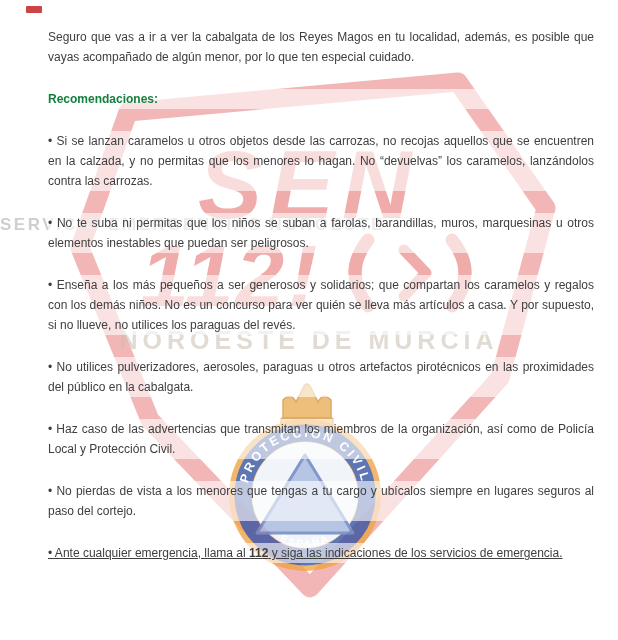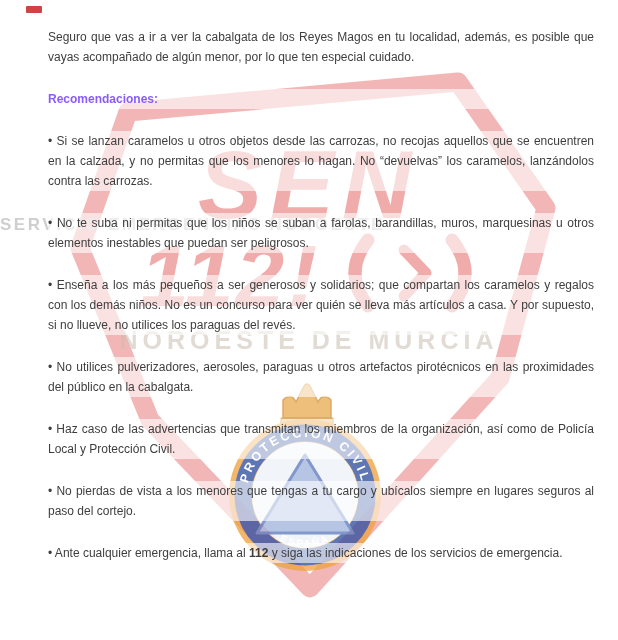--- a/index.html
+++ b/index.html
@@ -30,22 +30,22 @@
 
   
   .content{
     position:absolute;left:48px;top:27px;width:546px;z-index:2;
     font-size:12px;line-height:20px;color:#3e3e3e;
   }
   .content p{
     margin:0 0 22px 0;text-align:justify;
     background:rgba(255,255,255,0.6);
   }
-  .content p.last{margin-bottom:0;}
-  .heading{font-weight:bold;color:#8b5cf6;text-align:left;}
+  .content p.last{margin-bottom:0;text-decoration:underline;}
+  .heading{font-weight:bold;color:#15803d;text-align:left;}
   .b{font-weight:bold;}
 
   .wm-sen-text{
     font-family:"Liberation Sans","DejaVu Sans",sans-serif;
     font-weight:bold;font-style:italic;
   }
 </style>
 </head>
 <body>
 

